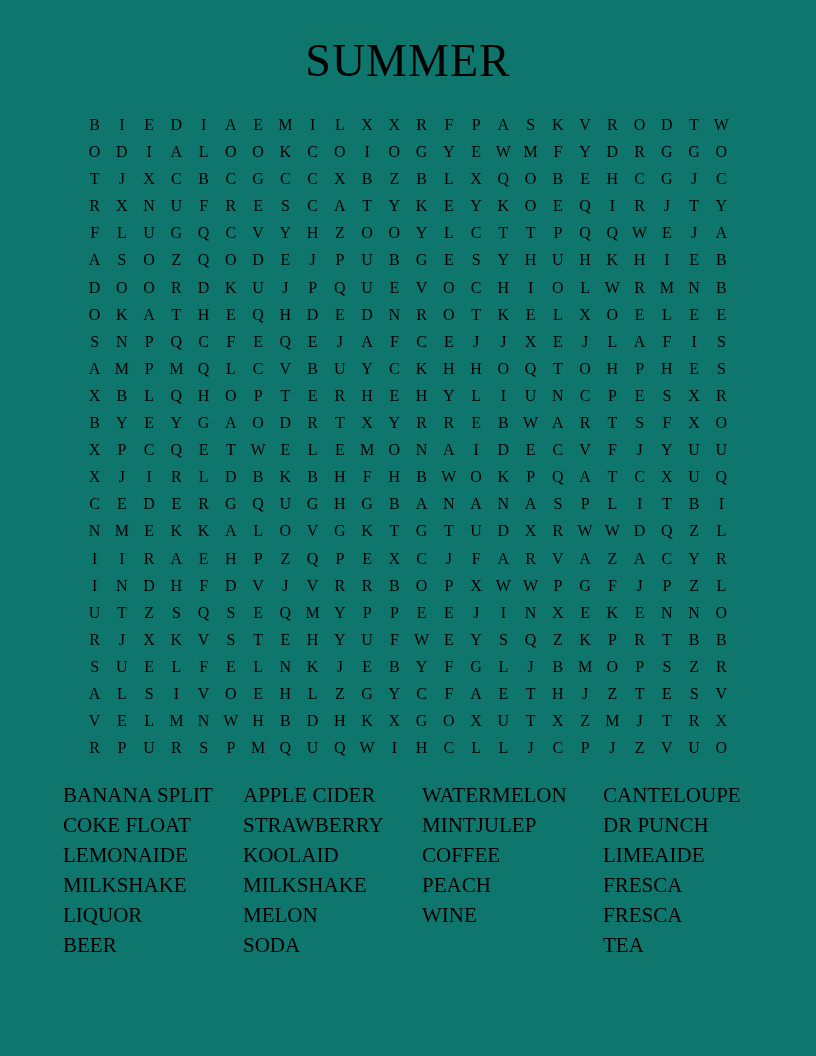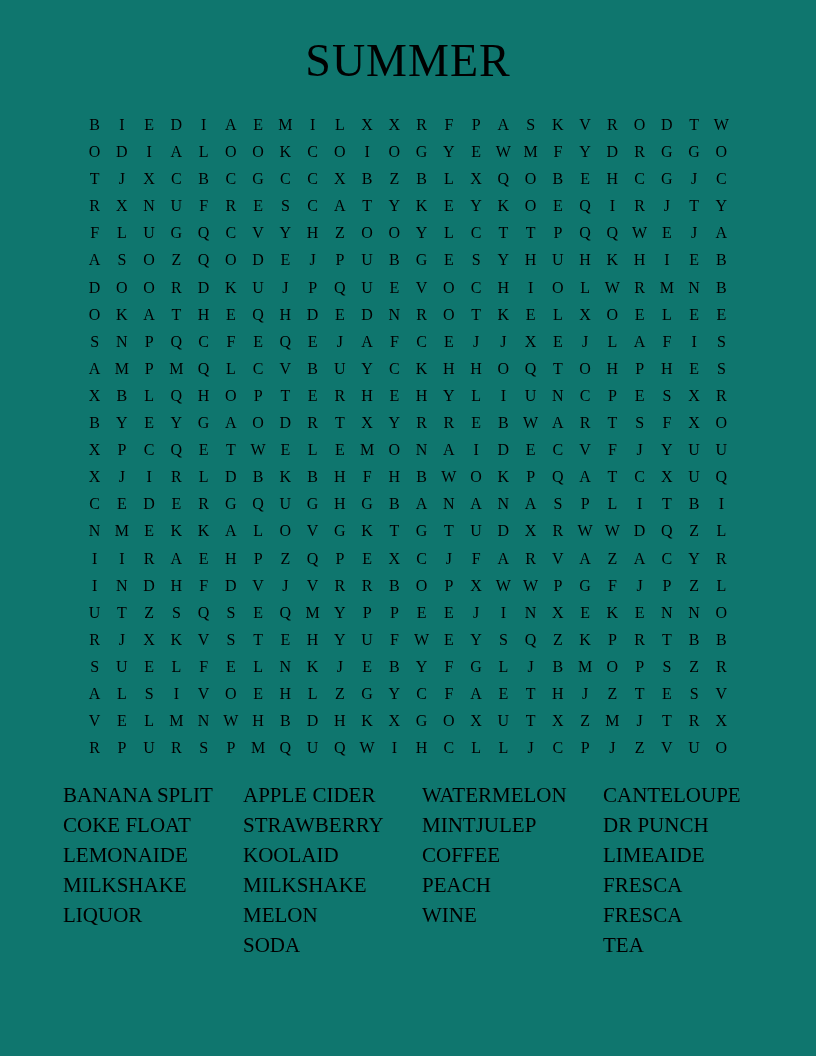--- a/index.html
+++ b/index.html
@@ -647,20 +647,21 @@
       <span class="cell">U</span>
       <span class="cell">O</span>
     </div>
   <div class="word-list">
       <div class="word-col word-col-0">
         <div class="word">BANANA SPLIT</div>
         <div class="word">COKE FLOAT</div>
         <div class="word">LEMONAIDE</div>
         <div class="word">MILKSHAKE</div>
         <div class="word">LIQUOR</div>
+        <div class="word">BEER</div>
       </div>
       <div class="word-col word-col-1">
         <div class="word">APPLE CIDER</div>
         <div class="word">STRAWBERRY</div>
         <div class="word">KOOLAID</div>
         <div class="word">MILKSHAKE</div>
         <div class="word">MELON</div>
         <div class="word">SODA</div>
       </div>
       <div class="word-col word-col-2">

